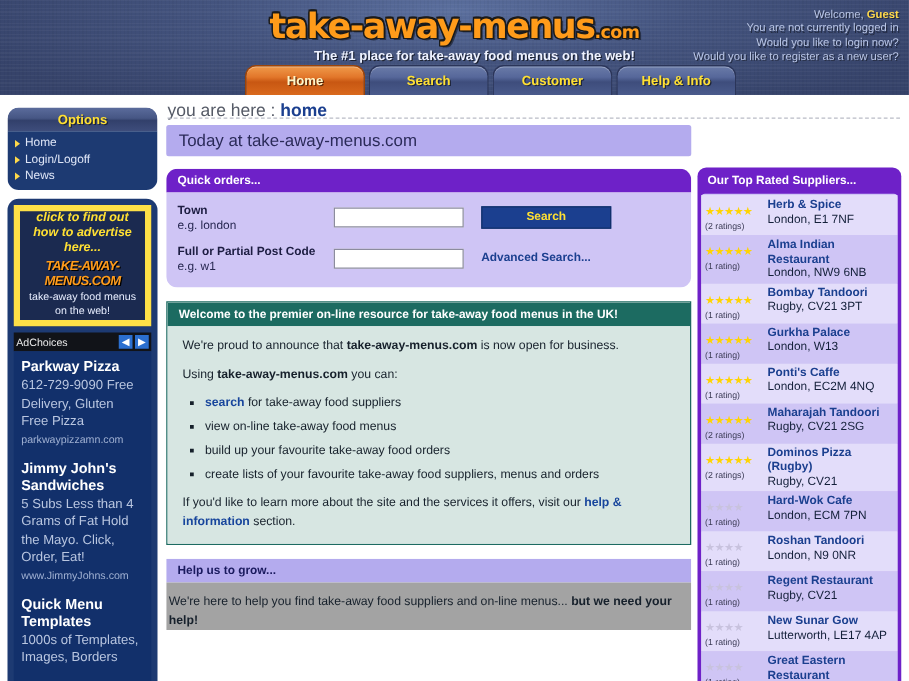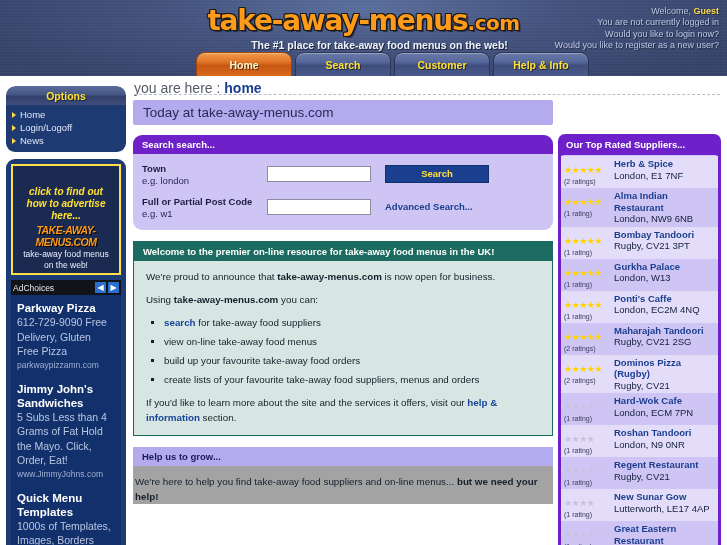--- a/index.html
+++ b/index.html
@@ -33,21 +33,21 @@
     font-weight: bold; font-size: 28px; letter-spacing: -1.2px;
     color: #ff9b1a;
     -webkit-text-stroke: 0px;
     text-shadow:
       -1px 0 #1b1b1b, 1px 0 #1b1b1b, 0 -1px #1b1b1b, 0 1px #1b1b1b,
       -1px -1px #1b1b1b, 1px -1px #1b1b1b, -1px 1px #1b1b1b, 1px 1px #1b1b1b,
       2px 2px 0 rgba(0,0,0,.45);
     line-height: 1;
     display:inline-block;
   }
-  #logo .dotcom { font-size: 20px; letter-spacing: -.5px; }
+  #logo .dotcom { font-size: 14px; letter-spacing: -.5px; }
   #tagline {
     margin-top: 4px;
     color: #eef2ff; font-size: 10.5px; font-weight: bold;
     text-shadow: 1px 1px 0 rgba(0,0,0,.6);
     margin-left: 32px;
   }
   #welcome-block {
     position: absolute; right: 8px; top: 6px; text-align: right; z-index: 3;
     font-size: 9px; line-height: 11.4px; color: #bac6e6;
     text-shadow: 1px 1px 0 rgba(0,0,0,.45);
@@ -104,21 +104,21 @@
   }
   .opt-item .arrow {
     width: 0; height: 0; border-left: 4px solid #ffd94a;
     border-top: 3px solid transparent; border-bottom: 3px solid transparent;
   }
 
   #advert-panel {
     background: #1d3a72; border-radius: 9px; padding: 5px; margin-bottom: 6px;
   }
   #advert-box {
-    background: #1b2a50; border: 2px solid #fde047; text-align: center; padding: 20px 2px 3px;
+    background: #1b2a50; border: 5px solid #fde047; text-align: center; padding: 0 2px 3px;
   }
   #advert-box .ln {
     color: #ffe033; font-style: italic; font-weight: bold; font-size: 10px; line-height: 12px;
   }
   #advert-logo {
     color: #ff9b1a; font-weight: bold; font-size: 10.5px; font-style: italic;
     letter-spacing: -.5px; margin-top: 2px;
     text-shadow: 1px 1px 0 #000;
   }
   #advert-sub { color: #e8eeff; font-size: 8.5px; line-height: 10px; margin-top: 1px; }
@@ -287,21 +287,21 @@
       </div>
     </div>
   </div>
 </div>
 
 <div id="main-col">
 
   <div id="today-bar">Today at take-away-menus.com</div>
 
   <div class="box">
-    <div class="box-head">Search search...</div>
+    <div class="box-head">Quick orders...</div>
     <div class="box-body">
       <div id="qs-grid">
         <div class="qs-label">
           <span>Town</span><br>
           <span class="qs-eg">e.g. london</span>
         </div>
         <div>
           <input class="qs-input" type="text" placeholder="" style="">
         </div>
         <div>

